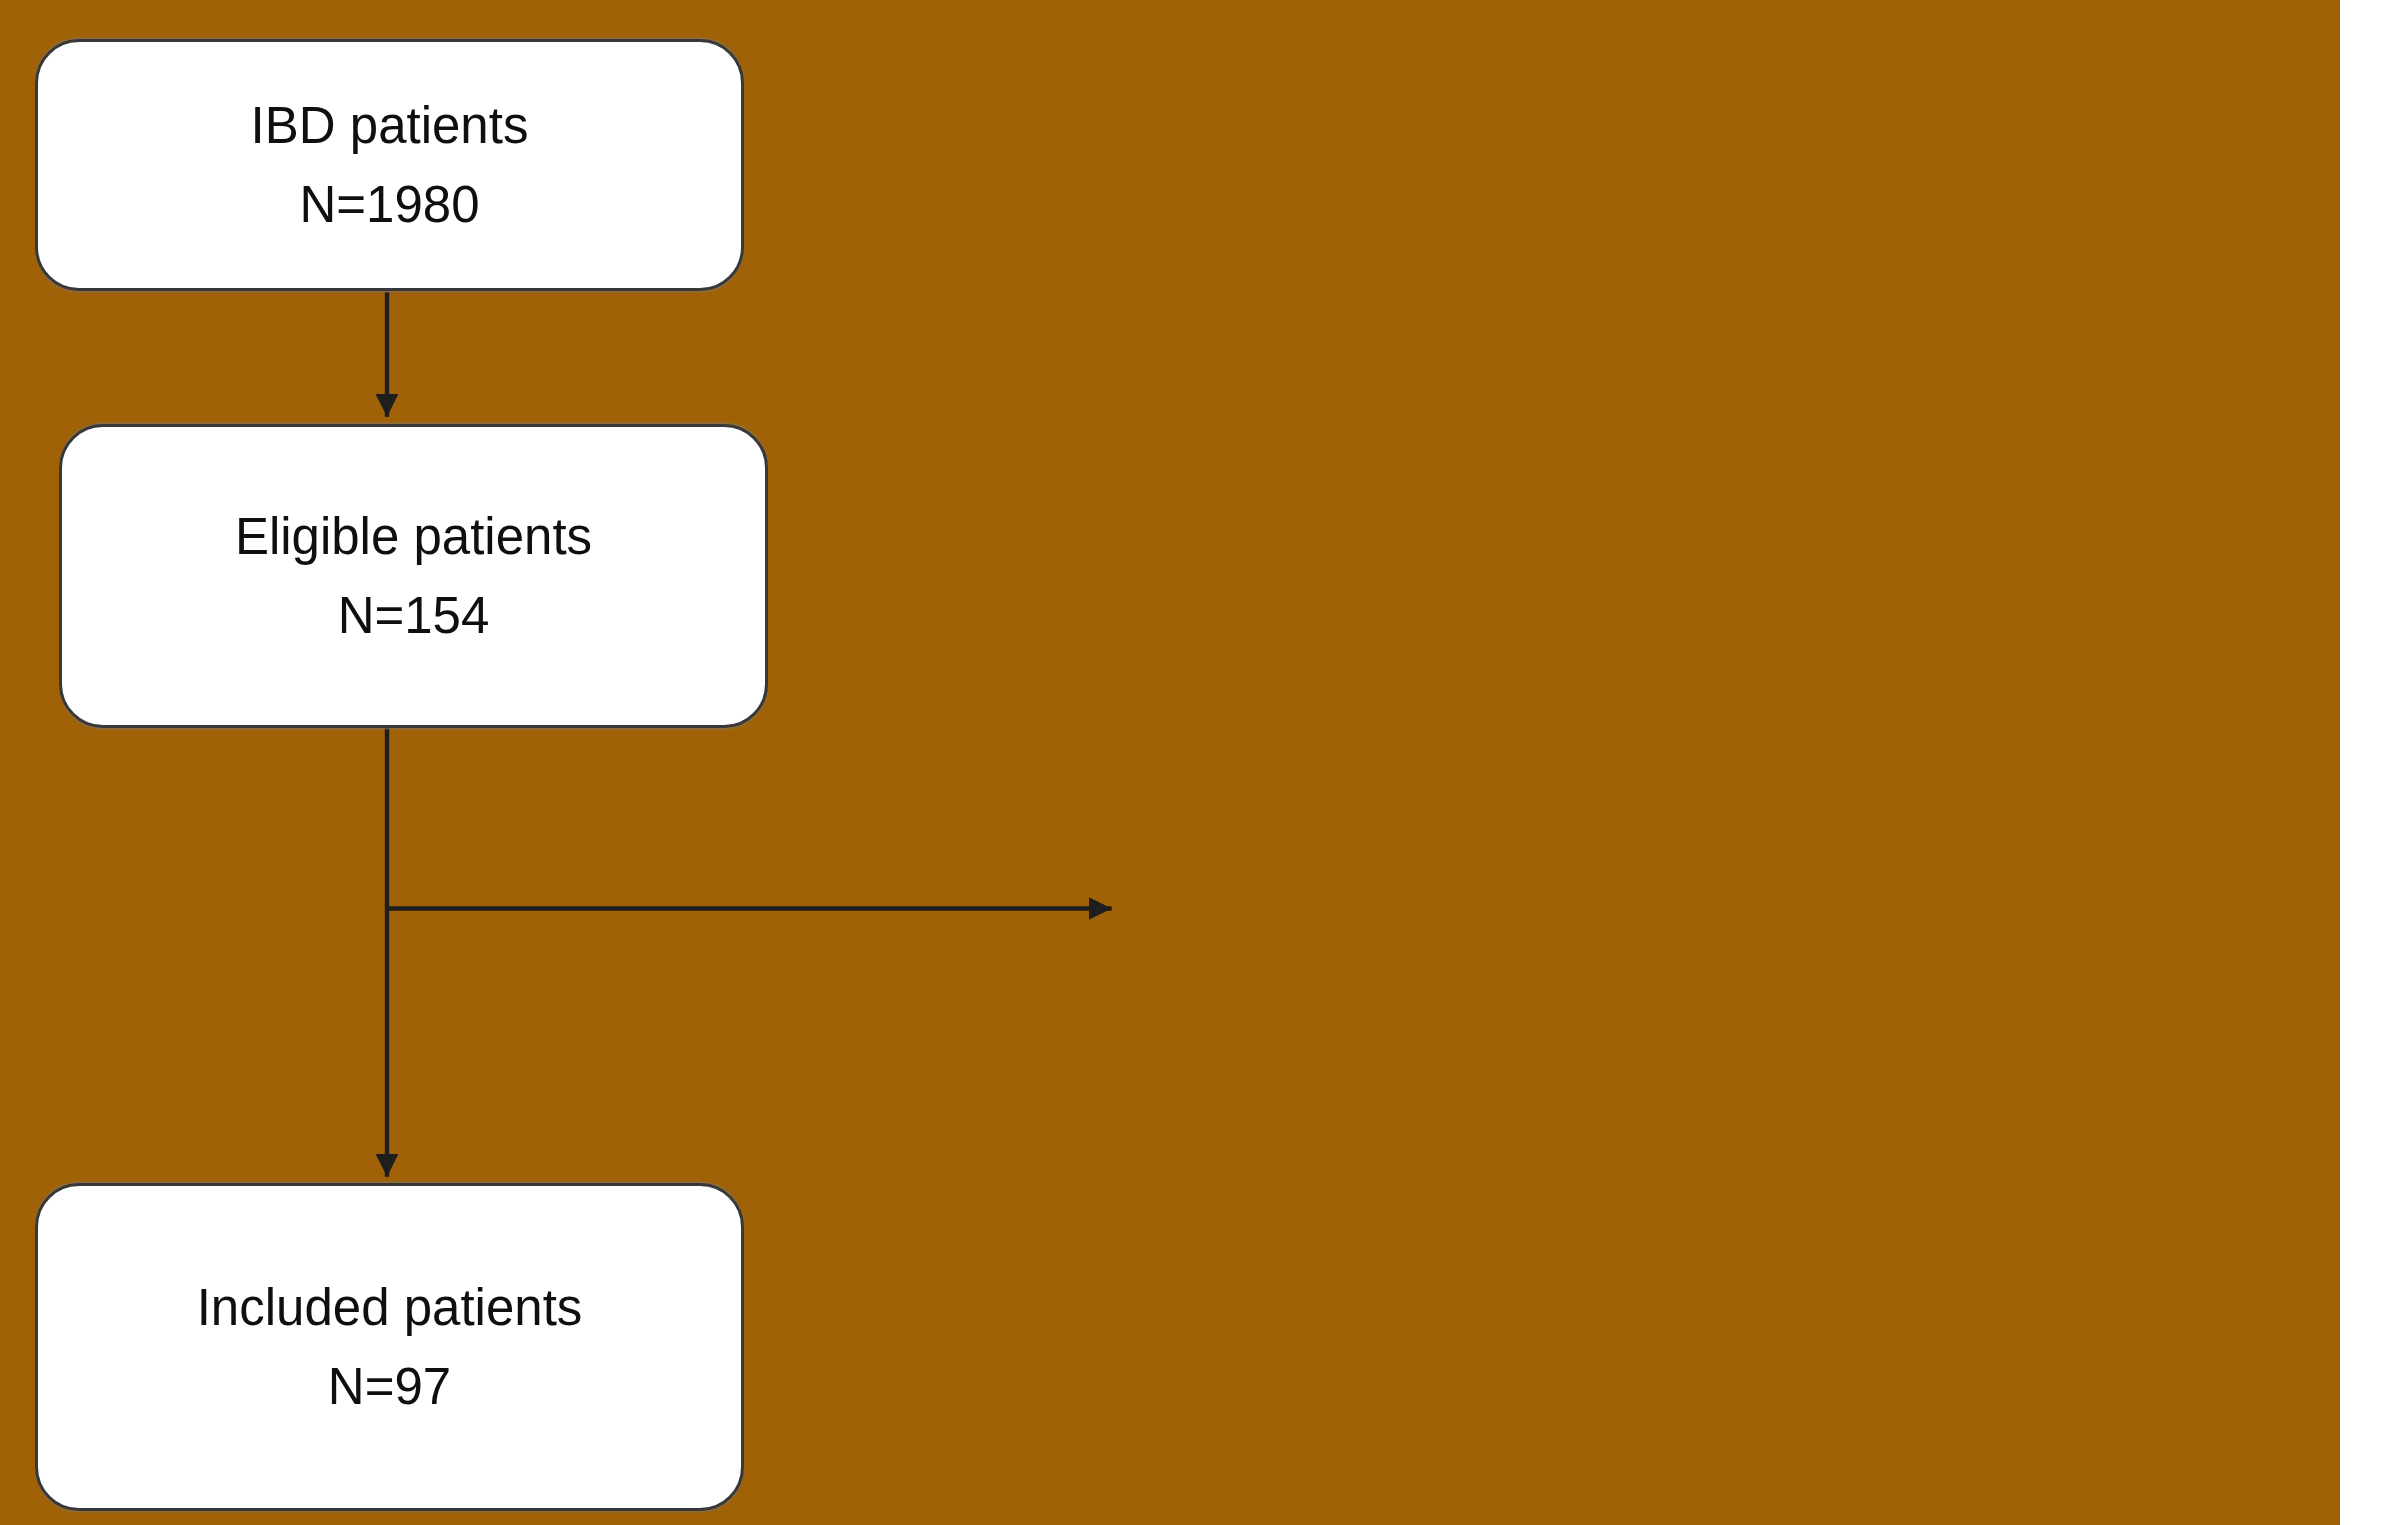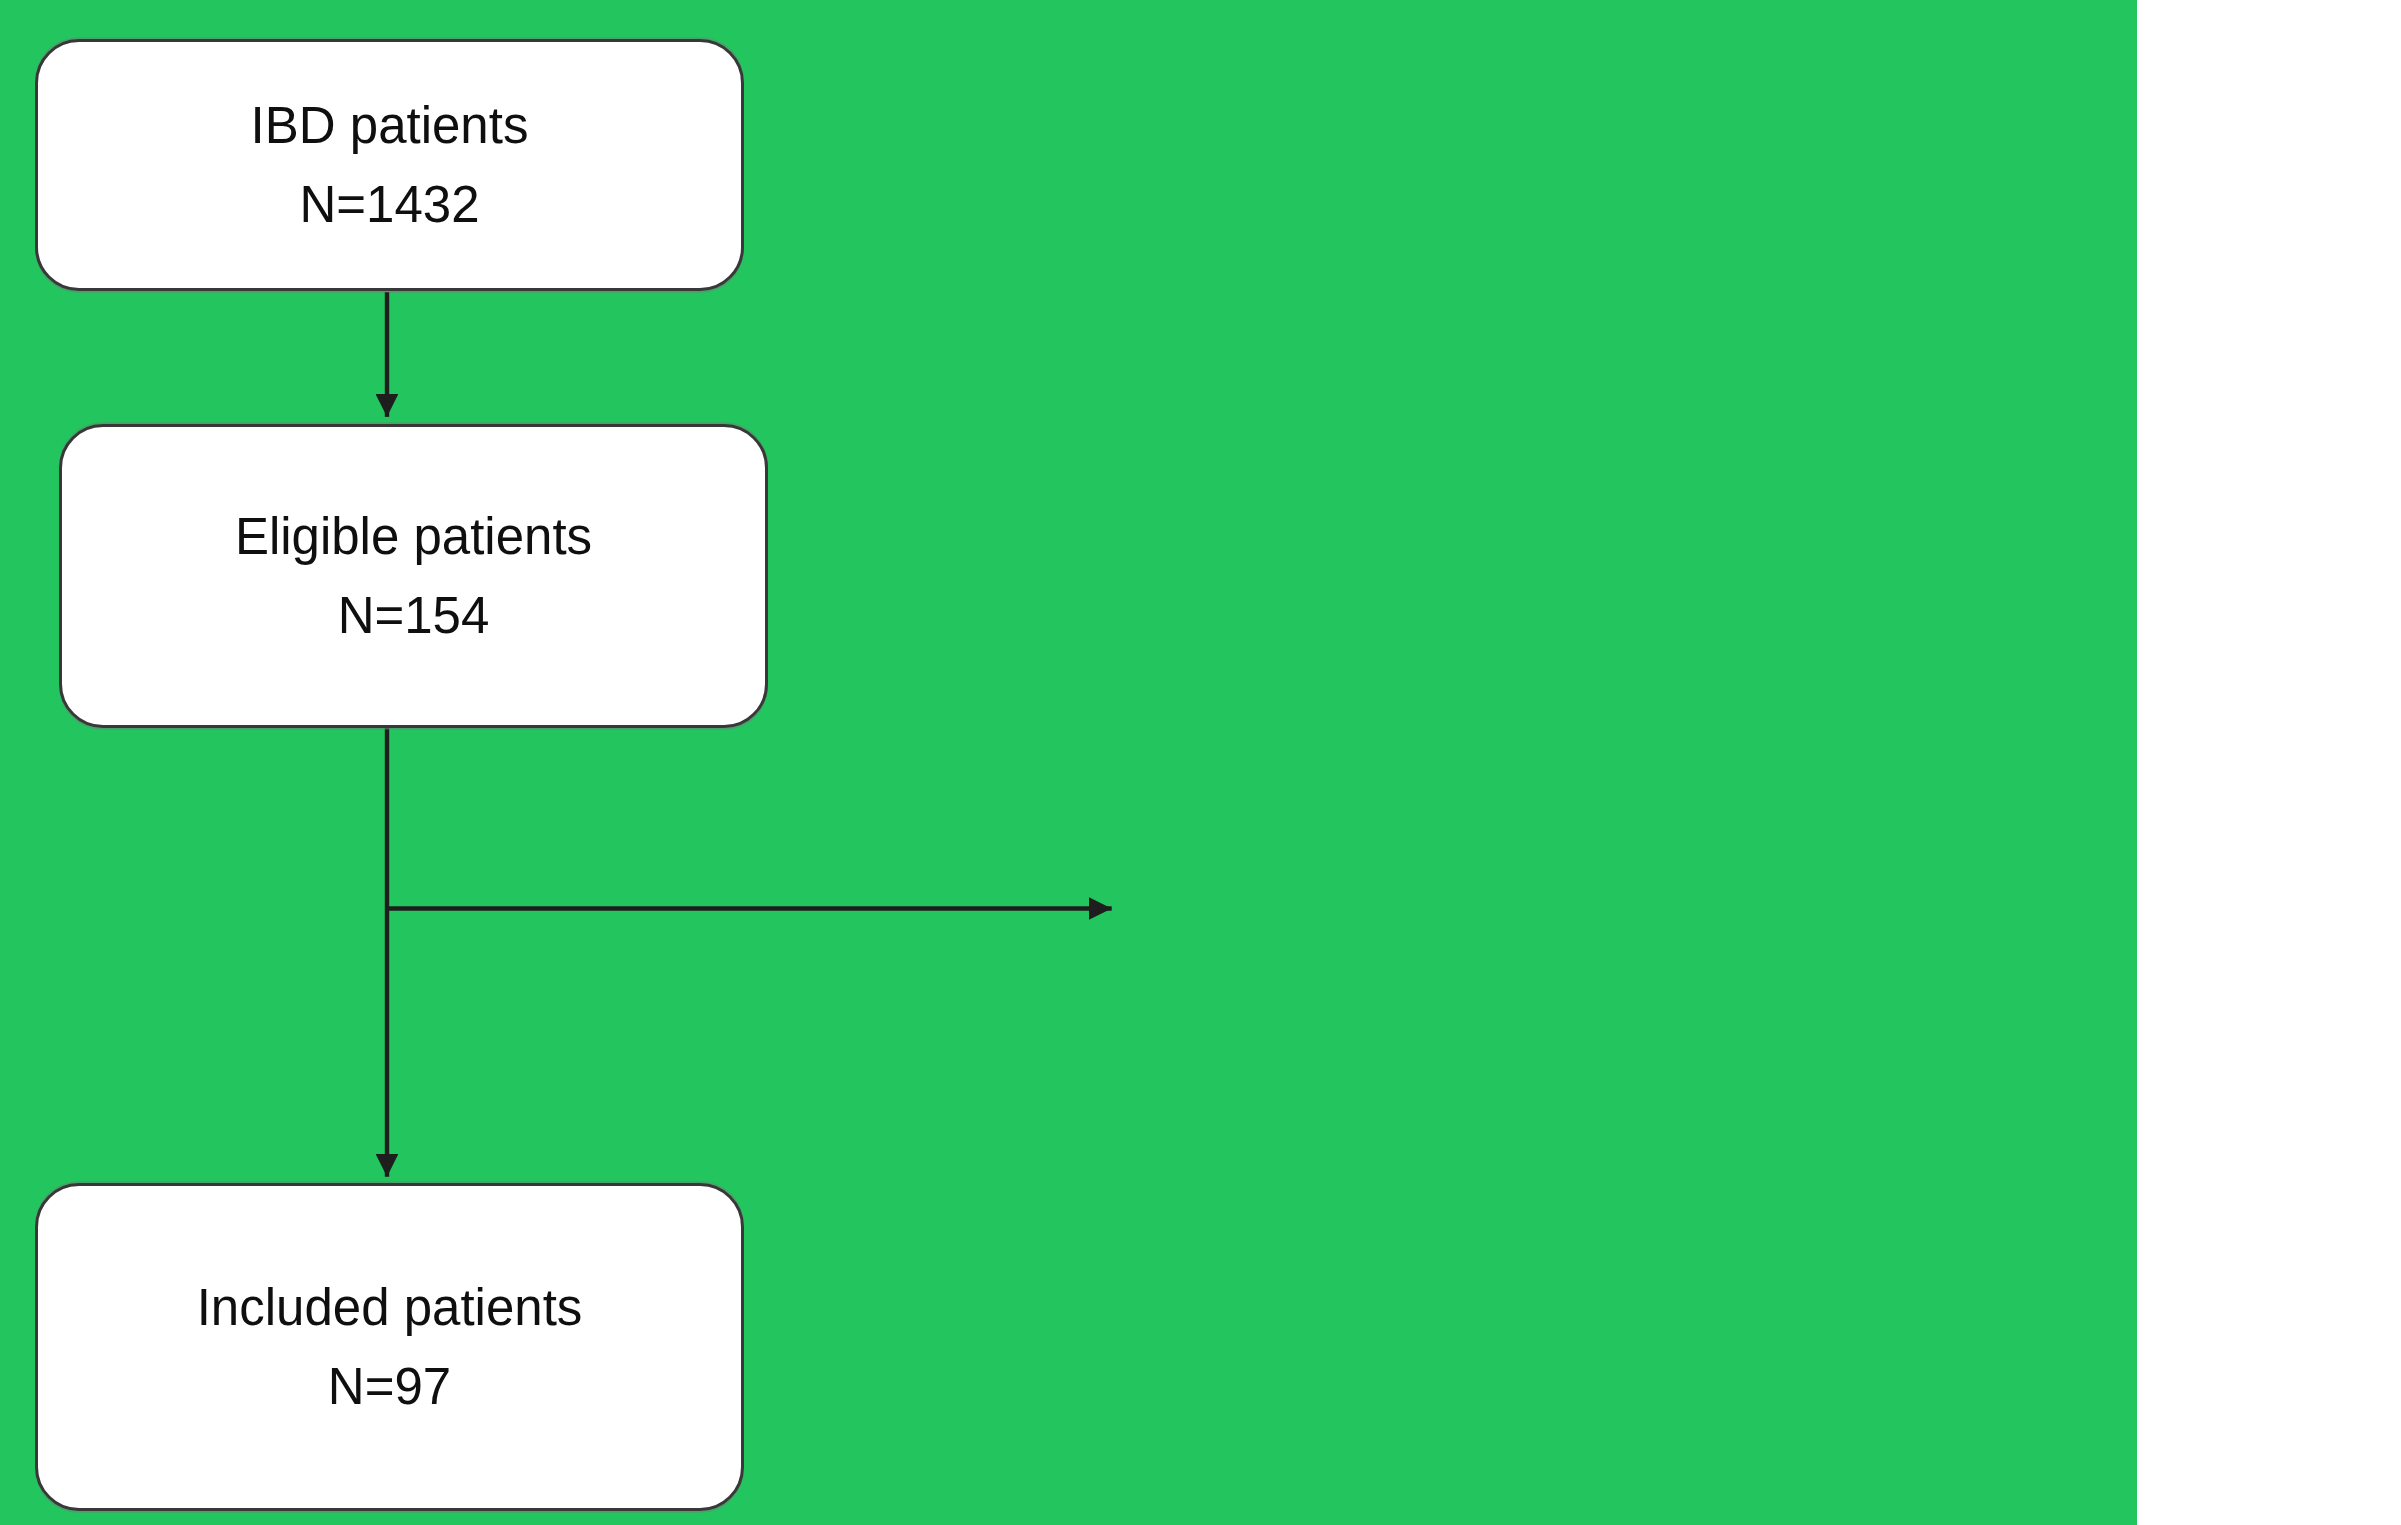--- a/index.html
+++ b/index.html
@@ -2,23 +2,23 @@
 <html style="font-size:14px"><head>
 <meta charset="utf-8">
 <style>
   html, body {
     margin: 0;
     padding: 0;
     background: #ffffff;
   }
   .canvas {
     position: relative;
-    width: 2137px;
+    width: 2340px;
     height: 1525px;
-    background: #22c55e;
+    background: #a16207;
     font-family: "Liberation Sans", sans-serif;
     color: #0f0f0f;
     overflow: hidden;
   }
   .connectors {
     position: absolute;
     left: 0;
     top: 0;
     width: 2401px;
     height: 1525px;
@@ -84,21 +84,21 @@
         <path d="M0,0 L26,13 L0,26 Z" fill="#1e1e1e"></path>
       </marker>
     </defs>
     <line x1="440" y1="332" x2="440" y2="474" stroke="#1e1e1e" stroke-width="5" marker-end="url(#arrowhead)"></line>
     <line x1="440" y1="828" x2="440" y2="1338" stroke="#1e1e1e" stroke-width="5" marker-end="url(#arrowhead)"></line>
     <line x1="440" y1="1033" x2="1264" y2="1033" stroke="#1e1e1e" stroke-width="5" marker-end="url(#arrowhead)"></line>
   </svg>
 
   <div class="box node" id="box-ibd">
     <div class="line">IBD patients</div>
-    <div class="line">N=1432</div>
+    <div class="line">N=1980</div>
   </div>
 
   <div class="box node" id="box-eligible">
     <div class="line">Eligible patients</div>
     <div class="line">N=154</div>
   </div>
 
   <div class="box node" id="box-included">
     <div class="line">Included patients</div>
     <div class="line">N=97</div>

